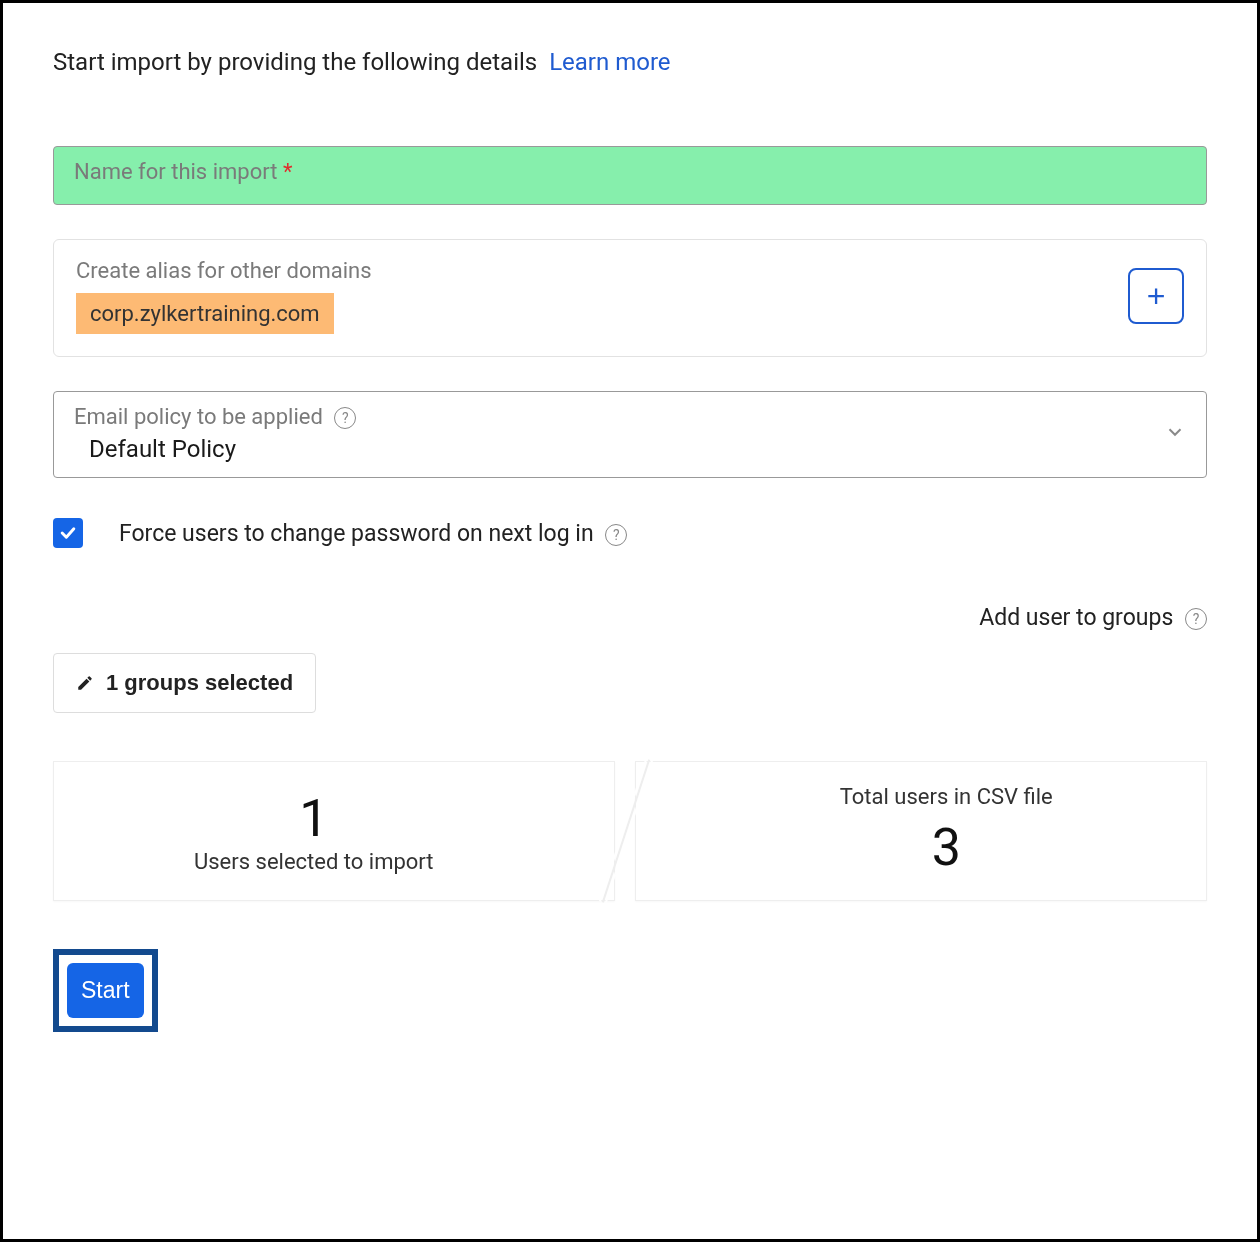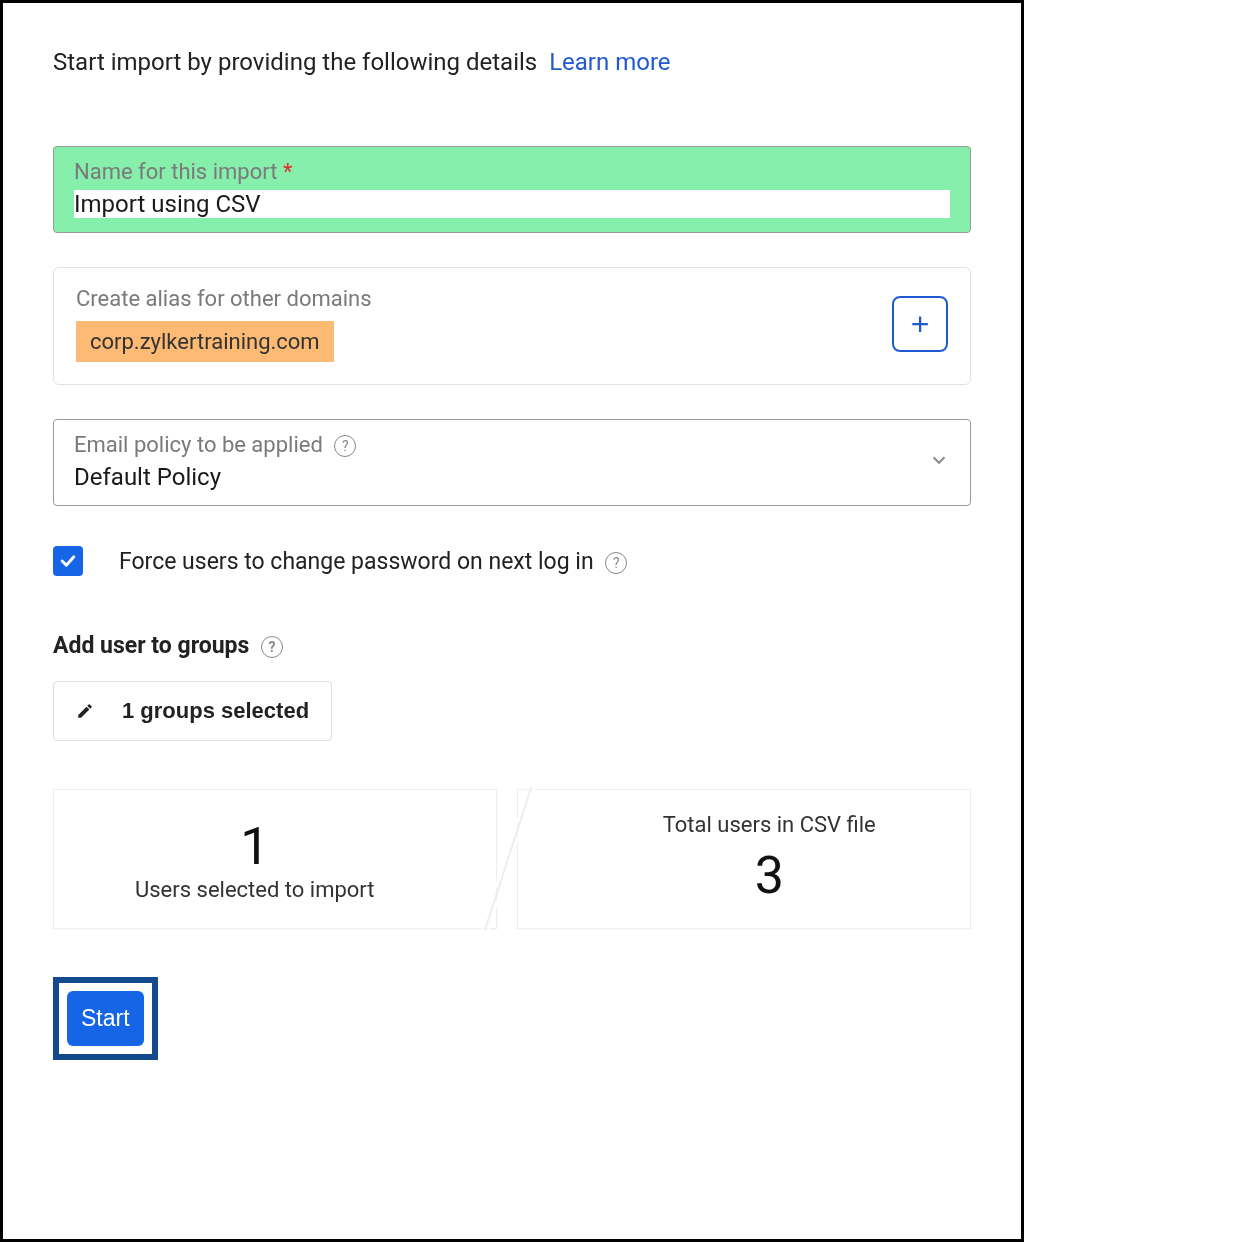--- a/index.html
+++ b/index.html
@@ -3,21 +3,21 @@
 <meta charset="utf-8">
 <style>
 * { box-sizing: border-box; }
 body {
   margin: 0;
   font-family: -apple-system, BlinkMacSystemFont, "Segoe UI", Roboto, "Helvetica Neue", Arial, sans-serif;
   background: #fff;
   color: #1a1a1a;
 }
 .page {
-  width: 1024px;
+  width: 1260px;
   height: 1242px;
   border: 3px solid #000;
   padding: 45px 50px;
   background: #fff;
 }
 .intro {
   font-size: 24px;
   color: #222;
   margin-bottom: 70px;
 }
@@ -123,28 +123,29 @@
   justify-content: center;
   cursor: pointer;
 }
 .cbox svg { display: block; }
 .check-label {
   font-size: 23px;
   color: #222;
 }
 .section-label {
   font-size: 23px;
-  font-weight: 700;
+  font-weight: 400;
   color: #222;
   margin-bottom: 22px;
+  text-align: right;
 }
 .groups-btn {
   display: inline-flex;
   align-items: center;
-  gap: 28px;
+  gap: 12px;
   border: 1px solid #ddd;
   border-radius: 4px;
   background: #fff;
   padding: 16px 22px;
   font-size: 22px;
   font-weight: 600;
   color: #222;
   cursor: pointer;
   margin-bottom: 48px;
 }
@@ -223,40 +224,39 @@
   <div class="intro">
     <span>Start import by providing the following details</span>
     &nbsp;<a href="#">Learn more</a>
   </div>
 
   <div class="field-box">
     <div class="field-label">
       <span>Name for this import</span>
       <span class="req"> *</span>
     </div>
-    <input class="field-value" type="text" value="Import using CSV" style="">
   </div>
 
   <div class="field-box-light">
     <div>
       <div class="field-label" style="margin-bottom:10px;">Create alias for other domains</div>
       <span class="alias-chip">corp.zylkertraining.com</span>
     </div>
     <button class="add-btn">
       <span>+</span>
     </button>
   </div>
 
   <div class="select-box">
     <div>
       <div class="field-label">
         <span>Email policy to be applied</span>
         <span class="help-icon">?</span>
       </div>
-      <div class="field-value" style="cursor:pointer;">Default Policy</div>
+      <div class="field-value" style="cursor:pointer;margin-left:15px;">Default Policy</div>
     </div>
     <span class="chevron">
       <svg width="22" height="22" viewBox="0 0 24 24" fill="none" stroke="currentColor" stroke-width="2.2">
           <polyline points="6 9 12 15 18 9"></polyline>
         </svg>
     </span>
   </div>
 
   <div class="checkbox-row">
     <div class="cbox">

